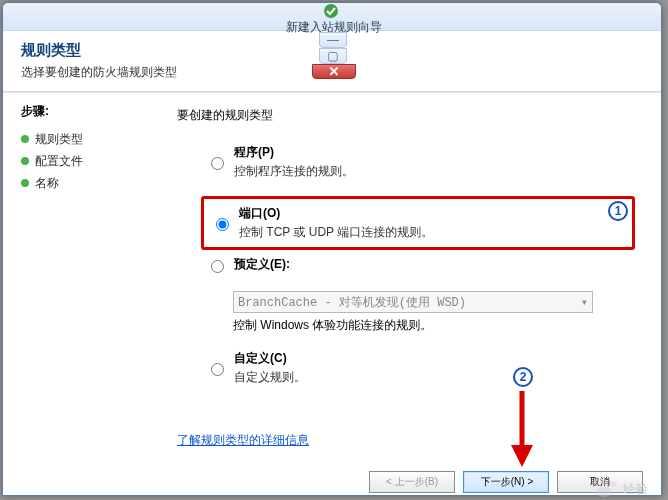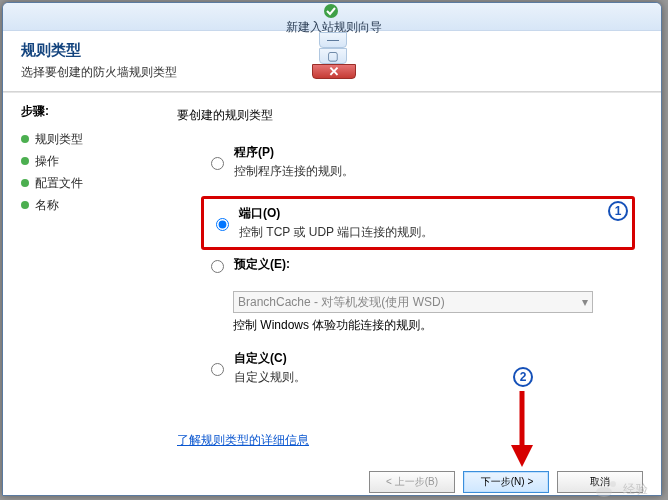--- a/index.html
+++ b/index.html
@@ -24,21 +24,21 @@
   .bullet { width:8px; height:8px; border-radius:50%; background:#4caf50; display:inline-block; flex:none; }
   .main { flex:1; position:relative; padding: 10px 26px 0 0; }
   .main .group-label { font-size:12px; margin: 4px 0 18px 4px; }
   .opt-row { display:flex; align-items:center; gap:10px; margin: 0 0 14px 32px; padding:2px 6px; }
   .opt-row input[type=radio] { margin-top:2px; }
   .opt-row .texts .lbl { font-weight:bold; font-size:12px; margin-bottom:2px; }
   .opt-row .texts .desc { font-size:12px; color:#333; }
   .highlight { border:3px solid #d60000; border-radius:3px; padding:4px 6px; margin-left:28px; margin-bottom:4px; position:relative; }
   .number-badge { position:absolute; top:2px; right:4px; width:20px; height:20px; }
   .number-badge svg{ width:20px; height:20px; }
-  .dropdown { margin-left:60px; width:360px; height:22px; border:1px solid #b8b8b8; background:#f6f6f6; color:#888; font-size:12px; padding:2px 4px; display:flex; align-items:center; justify-content:space-between; }
+  .dropdown { margin-left:60px; width:360px; height:22px; border:1px solid #b8b8b8; background:#f6f6f6; color:#888; font-size:12px; padding:2px 4px; display:flex; align-items:center; justify-content:space-between;font-family:Liberation Mono, monospace; }
   .dropdown .chev { color:#888; }
   .desc-inline { margin:4px 0 14px 60px; font-size:12px; }
   .link-more { position:absolute; bottom:56px; left:4px; color:#0b57d0; text-decoration:underline; font-size:12px; }
   .btn-row { position:absolute; bottom:12px; right:18px; display:flex; gap:8px; }
   .btn { min-width:86px; height:22px; border:1px solid #8a8a8a; background:linear-gradient(#fdfdfd,#e8e8e8); font-size:10px; display:inline-flex; align-items:center; justify-content:center; padding:0 10px; gap:4px; }
   .btn.primary { border:1px solid #3b8edb; background:linear-gradient(#eaf4ff,#cfe7ff); box-shadow: inset 0 0 0 1px #bfe0ff; padding-left: 12px; }
   .btn.disabled { color:#999; }
   .arrow-anno { position:absolute; bottom:36px; right:124px; width:30px; height:80px; pointer-events:none; }
   .arrow-anno svg { width:30px; height:80px; }
   .badge2 { position:absolute; bottom:118px; right:128px; width:20px; height:20px; }
@@ -70,24 +70,20 @@
     <div class="sub">选择要创建的防火墙规则类型</div>
   </div>
   <div class="hr-g"></div>
 
   <div class="body">
     <div class="sidebar">
       <h2>步骤:</h2>
       <div class="step">
           <span class="bullet"></span>
           <span>规则类型</span>
-        </div>
-      <div class="step">
-          <span class="bullet"></span>
-          <span>操作</span>
         </div>
       <div class="step">
           <span class="bullet"></span>
           <span>配置文件</span>
         </div>
       <div class="step">
           <span class="bullet"></span>
           <span>名称</span>
         </div>
     </div>

